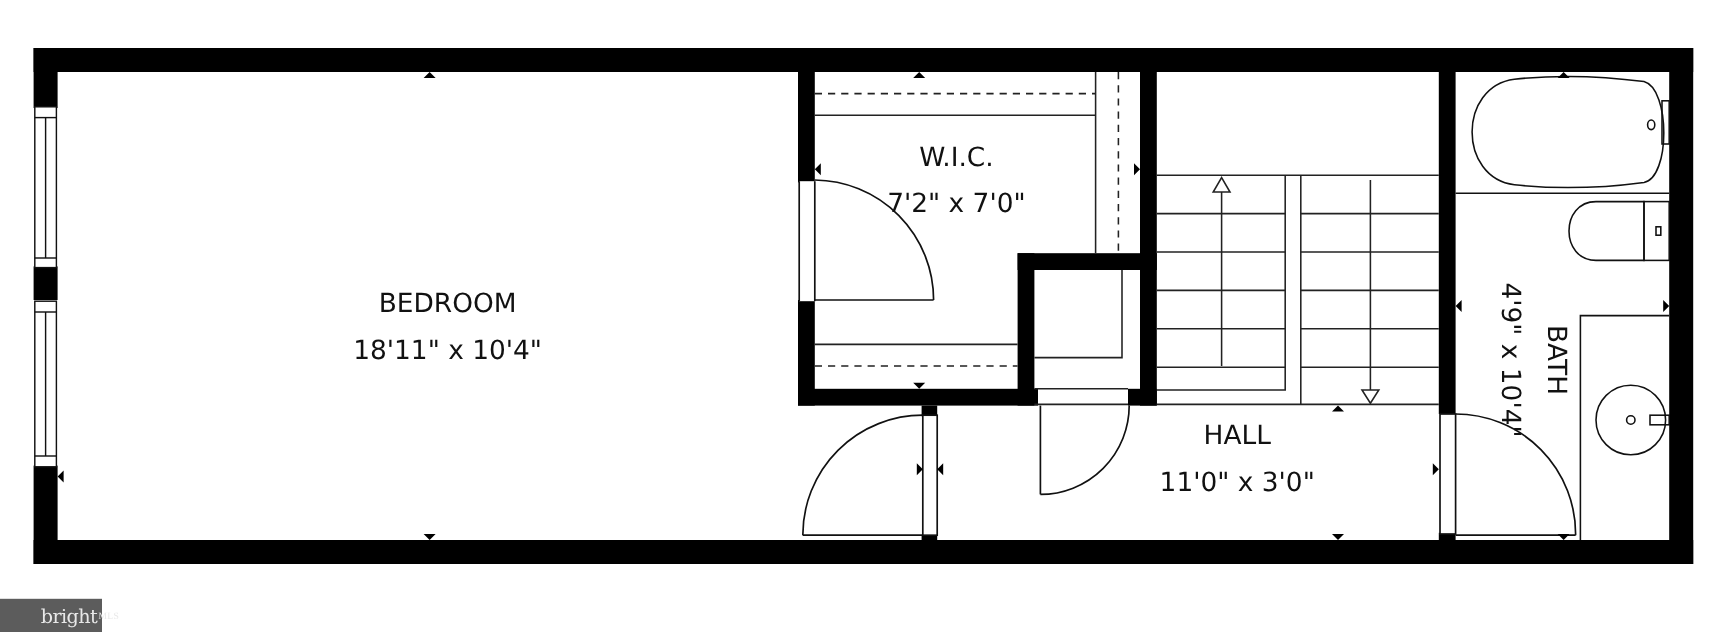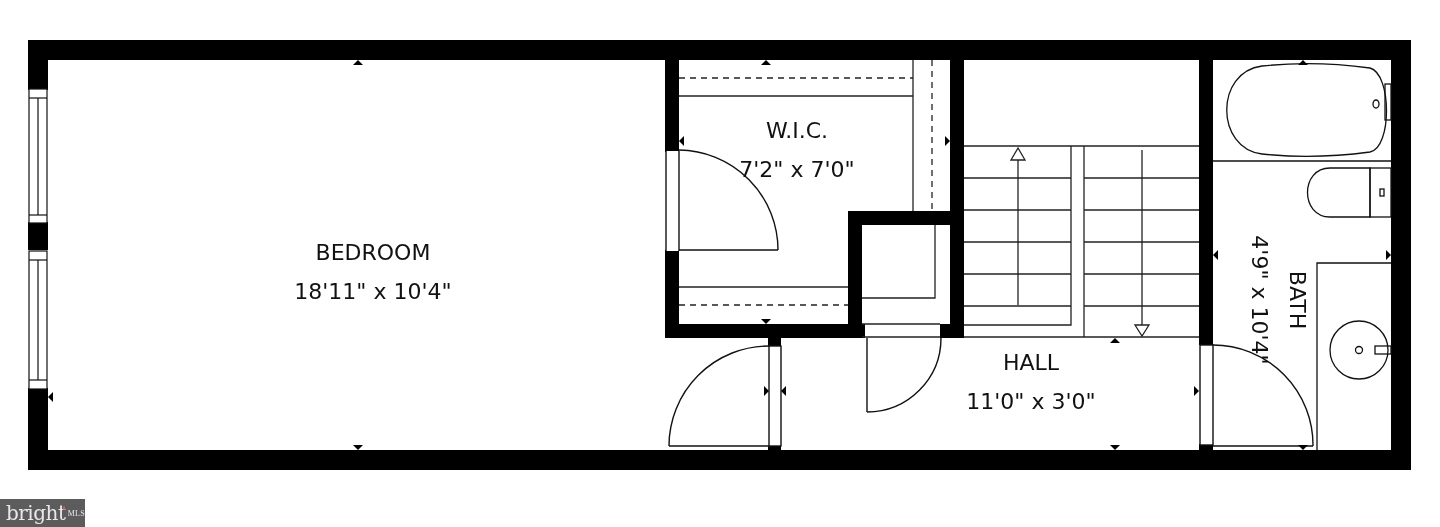--- a/index.html
+++ b/index.html
@@ -4,21 +4,21 @@
 <style>
   html, body { margin: 0; padding: 0; background: #ffffff; }
   body { width: 1440px; height: 527px; position: relative; overflow: hidden; font-family: "DejaVu Sans", sans-serif; }
   #plan { position: absolute; left: 0; top: 0; width: 1440px; height: 527px; }
   .room-label { font-family: "DejaVu Sans", sans-serif; font-size: 22px; fill: #111111; }
   .logo {
     position: absolute; left: 0; top: 499px; width: 85px; height: 28px;
     background: #5c5c5c; color: #e8e8e8; display: flex; align-items: center;
     padding-left: 6px; box-sizing: border-box;
   }
-  .logo-bright { font-family: "DejaVu Serif", serif; font-size: 20px; letter-spacing: -0.5px; }
+  .logo-bright { font-family: "DejaVu Serif", serif; font-size: 16px; letter-spacing: -0.5px; margin-left: 28px; }
   .logo-dot { display: inline-block; width: 4px; height: 4px; background: #d9534f; border-radius: 1px; margin-left: -2px; margin-top: -10px; }
   .logo-mls { font-family: Liberation Serif, serif; font-size: 8px; margin-left: 3px; letter-spacing: 0.3px; }
 </style>
 </head>
 <body>
 
 <svg id="plan" viewBox="0 0 1440 527" xmlns="http://www.w3.org/2000/svg">
 
   <g fill="#000">
     <rect x="28" y="40" width="1383" height="20"></rect>

